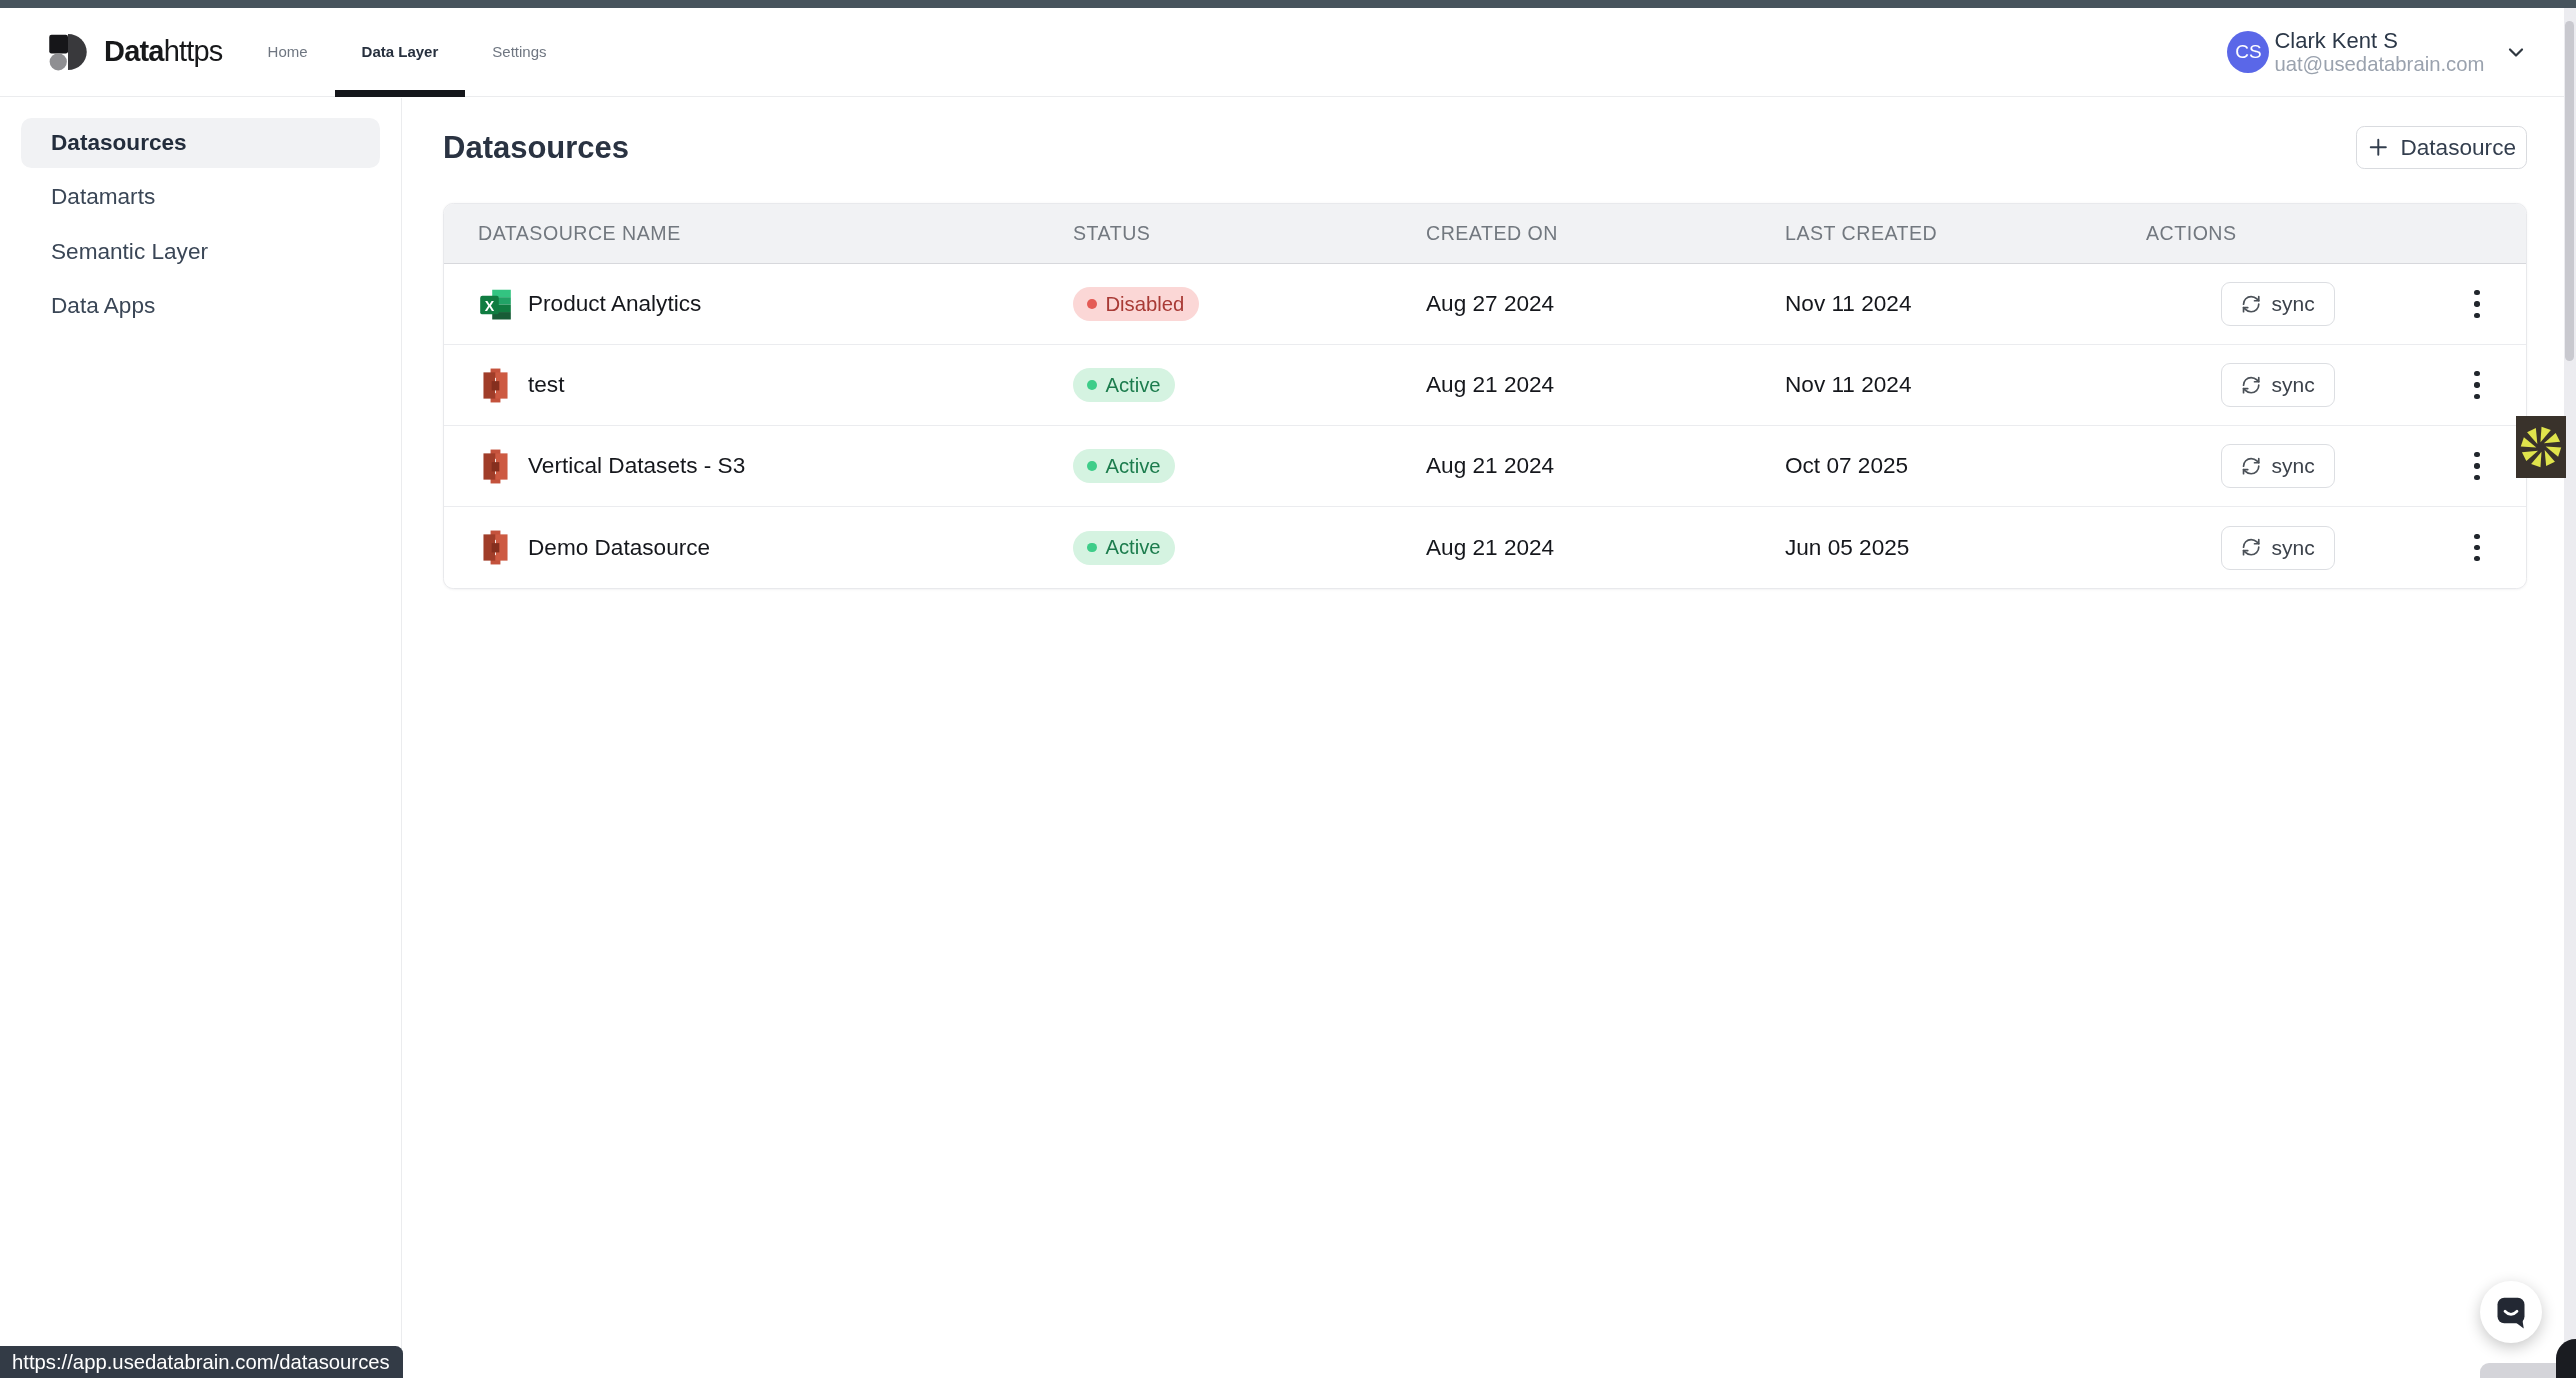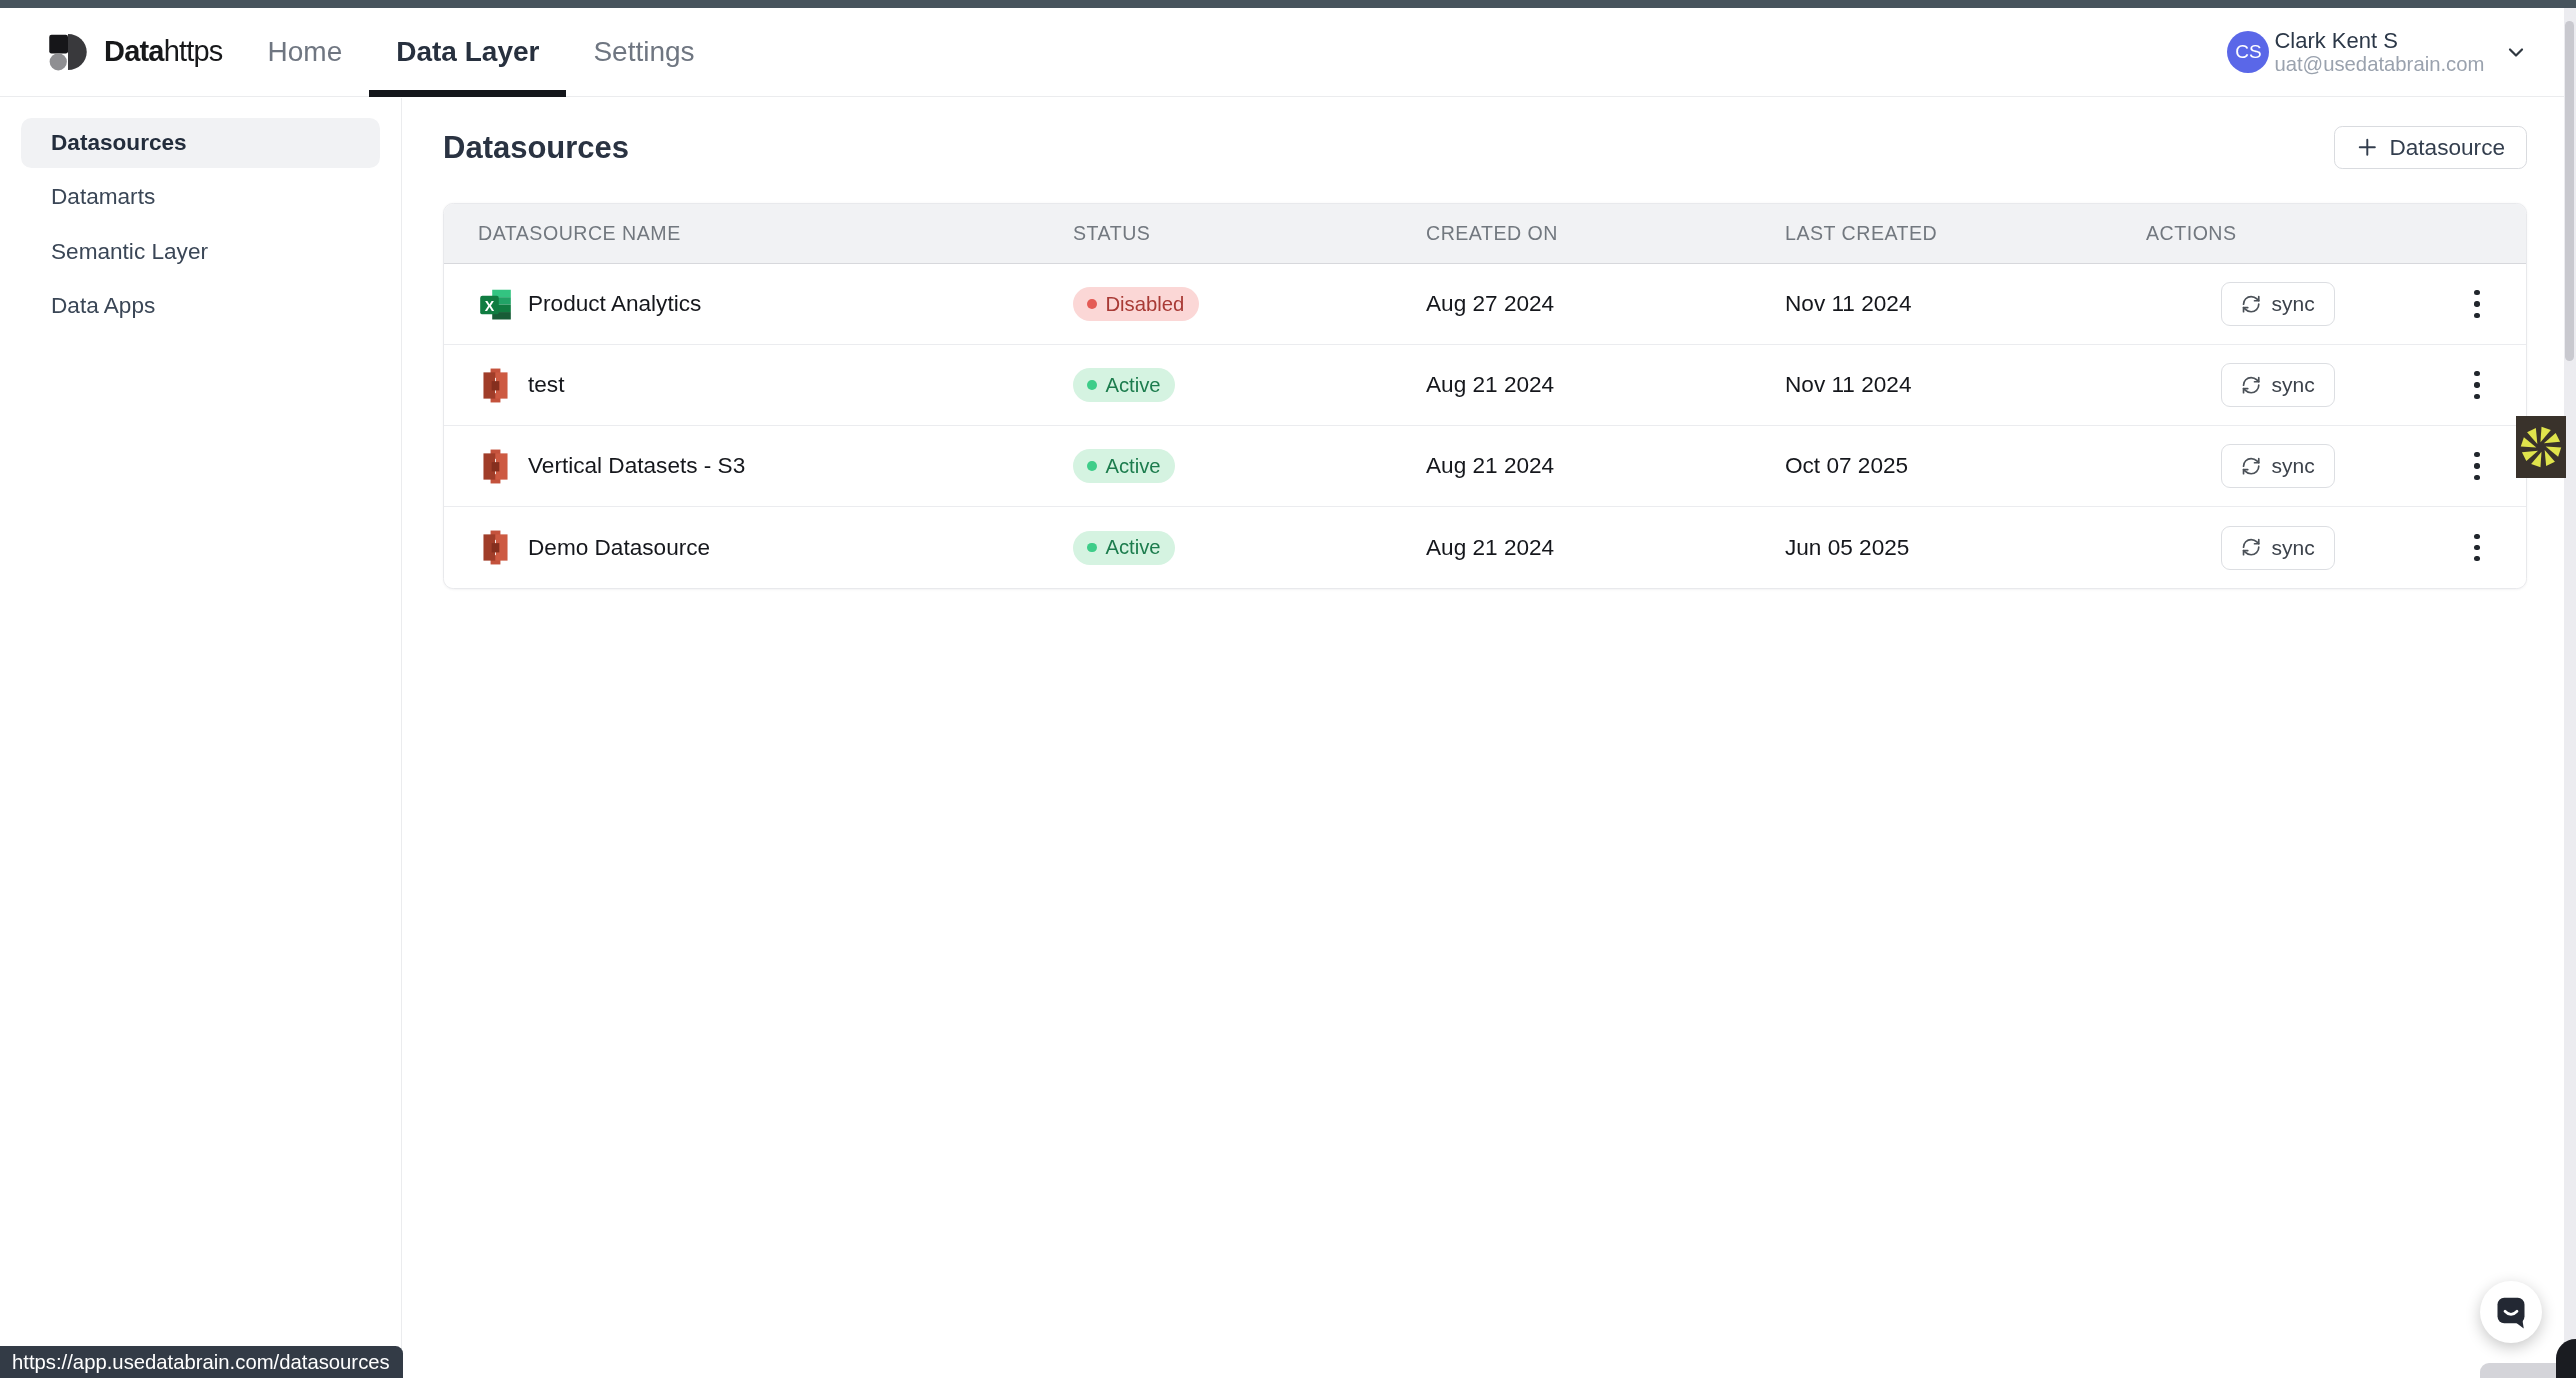--- a/index.html
+++ b/index.html
@@ -8,21 +8,21 @@
   .top-strip { position:absolute; top:0; left:0; width:2576px; height:7.5px; background:#47545d; z-index:50; }
 
   
   .navbar { position:absolute; top:7.5px; left:0; width:2576px; height:89px; background:#fff;
             border-bottom:1.5px solid #ebecee; display:flex; align-items:center; z-index:20; }
   .brand { display:flex; align-items:center; margin-left:47px; }
   .logo-svg { width:42px; height:42px; }
   .wordmark { margin-left:15px; font-size:29px; letter-spacing:-0.8px; color:#17181a; white-space:nowrap; }
   .wordmark .b { font-weight:700; }
   .nav-items { display:flex; height:100%; margin-left:18px; }
-  .nav-item { position:relative; display:flex; align-items:center; padding:8px 27px; font-size:28px;
+  .nav-item { position:relative; display:flex; align-items:center; padding:8px 27px; font-size:15px;
               color:#6f7681; cursor:pointer; white-space:nowrap; }
   .nav-item.active { color:#27303e; font-weight:700; }
   .nav-item.active::after { content:""; position:absolute; left:0; right:0; bottom:-1.5px; height:6.8px; background:#14161b; }
   .user { margin-left:auto; margin-right:48px; display:flex; align-items:center; cursor:pointer; }
   .avatar { width:42px; height:42px; border-radius:50%; background:#5a67e8; color:#fff; font-size:19px;
             display:flex; align-items:center; justify-content:center; flex:0 0 auto;text-align:right; }
   .user-text { margin-left:5px; }
   .user-name { font-size:22px; color:#2c3848; line-height:25px; }
   .user-email { font-size:20.3px; color:#9aa2ae; line-height:22.6px; }
   .chev { margin-left:19.6px; width:24px; height:24px; }
@@ -31,21 +31,21 @@
   .sidebar { position:absolute; top:98px; left:0; width:402px; bottom:0; background:#fff;
              border-right:1.5px solid #ebecee; padding-top:19.6px; z-index:5; }
   .side-item { height:50px; display:flex; align-items:center; margin:0 21px 4.5px 21px; padding:0 30px;
                border-radius:10.5px; font-size:22.6px; color:#3a4656; cursor:pointer; white-space:nowrap; }
   .side-item.active { background:#f1f2f4; font-weight:700; color:#232d3c; }
 
   
   .main { position:absolute; left:402px; top:98px; right:0; bottom:0; background:#fff; }
   .main-header { display:flex; justify-content:space-between; align-items:center; margin:27px 49px 0 41px; height:45px; }
   .page-title { font-size:31px; font-weight:700; color:#2a3342; }
-  .add-btn { height:43px; padding:0 21px; border:1.5px solid #d9dbdf; border-radius:8.3px; background:#fff;
+  .add-btn { height:43px; padding:0 10px; border:1.5px solid #d9dbdf; border-radius:8.3px; background:#fff;
              display:flex; align-items:center; gap:10.5px; font-size:22.6px; color:#333e4e; cursor:pointer; }
 
   .table-card { margin:33px 49px 0 41px; border:1.5px solid #e8e9ec; border-radius:10.5px; overflow:hidden;
                 background:#fff; box-shadow:0 0.8px 2.3px rgba(20,24,33,0.05); }
   .tgrid { display:grid; grid-template-columns:595px 353px 359px 361px 1fr; align-items:center; padding:0 34px; }
   .thead { height:60px; background:#f1f2f4; border-bottom:1.5px solid #d7d8dc; font-size:19.6px;
            letter-spacing:0.5px; color:#72787f; }
   .trow { height:81px; border-bottom:1.5px solid #ebecef; font-size:22.6px; color:#15171c; background:#fff; }
   .trow:last-child { border-bottom:none; }
   .name-cell { display:flex; align-items:center; gap:15px; }

